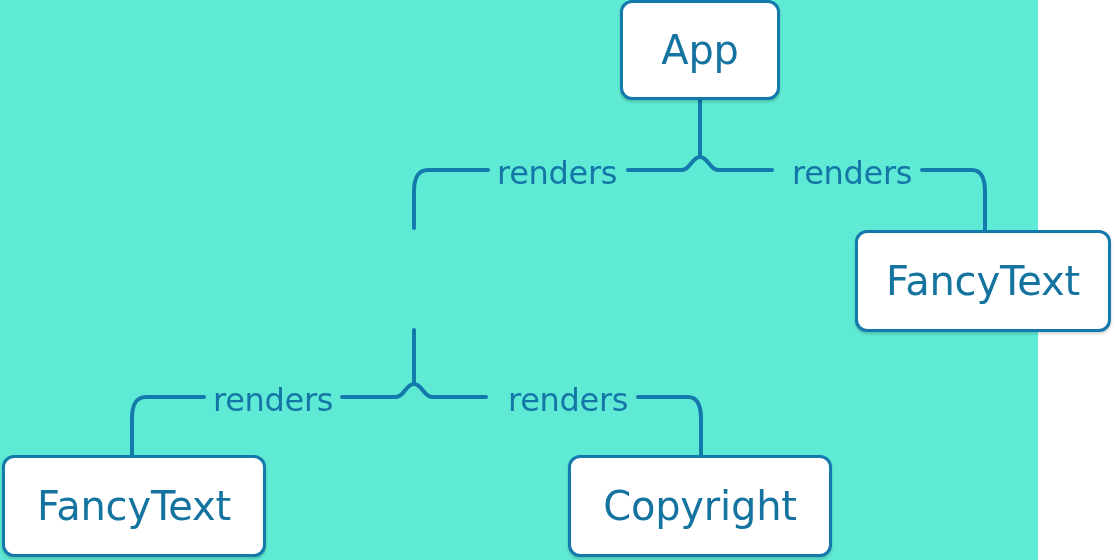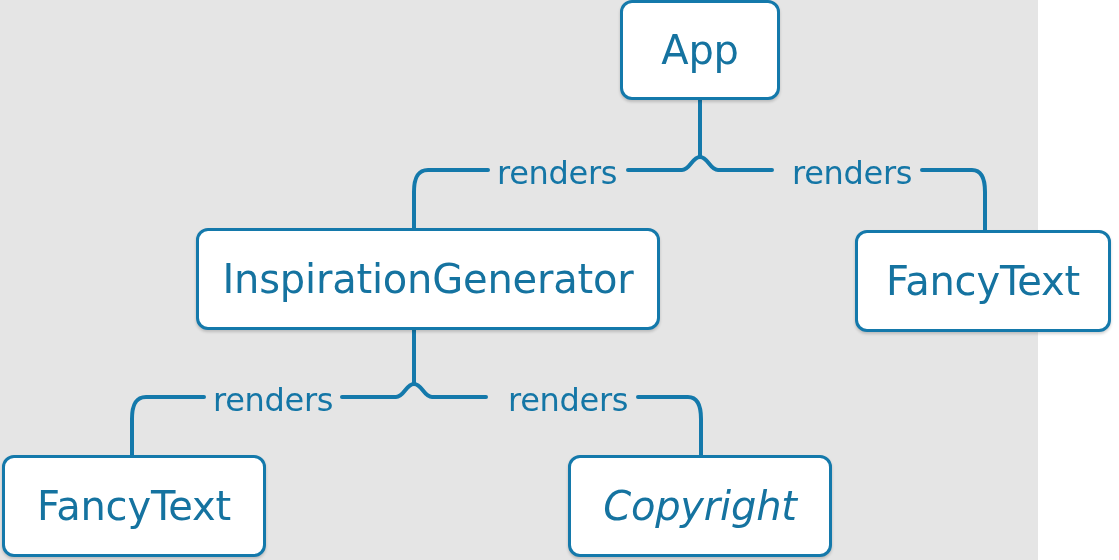--- a/index.html
+++ b/index.html
@@ -9,21 +9,21 @@
   body {
     width: 1119px;
     height: 560px;
     overflow: hidden;
     font-family: "DejaVu Sans", "Liberation Sans", sans-serif;
   }
   #diagram-root {
     position: relative;
     width: 1038px;
     height: 560px;
-    background: #e5e5e5;
+    background: #5eead4;
   }
   #edge-layer {
     position: absolute;
     left: 0;
     top: 0;
     width: 1119px;
     height: 560px;
   }
   .node-box {
     position: absolute;
@@ -74,33 +74,30 @@
       <path d="M414 384 C 406 384 404 397 396 397 L 342 397 M 204 397 L 146 397 C 134 397 132 408 132 419 L 132 455"></path>
 
       <path d="M414 384 C 422 384 424 397 432 397 L 486 397 M 638 397 L 688 397 C 699 397 701 408 701 419 L 701 455"></path>
     </g>
   </svg>
 
   <div class="node-box" style="left:620px; top:0px; width:160px; height:100px;">
     <span>App</span>
   </div>
 
-  <div class="node-box" style="left:196px; top:228px; width:464px; height:102px;">
-    <span>InspirationGenerator</span>
-  </div>
 
   <div class="node-box" style="left:855px; top:230px; width:256px; height:102px;">
     <span>FancyText</span>
   </div>
 
   <div class="node-box" style="left:2px; top:455px; width:264px; height:102px;">
     <span>FancyText</span>
   </div>
 
-  <div class="node-box" style="left:568px; top:455px; width:264px; height:102px;font-style:italic;">
+  <div class="node-box" style="left:568px; top:455px; width:264px; height:102px;">
     <span>Copyright</span>
   </div>
 
   <div class="edge-label" style="left:497px; top:157px;">renders</div>
 
   <div class="edge-label" style="left:792px; top:157px;">renders</div>
 
   <div class="edge-label" style="left:213px; top:384px;">renders</div>
 
   <div class="edge-label" style="left:508px; top:384px;">renders</div>

